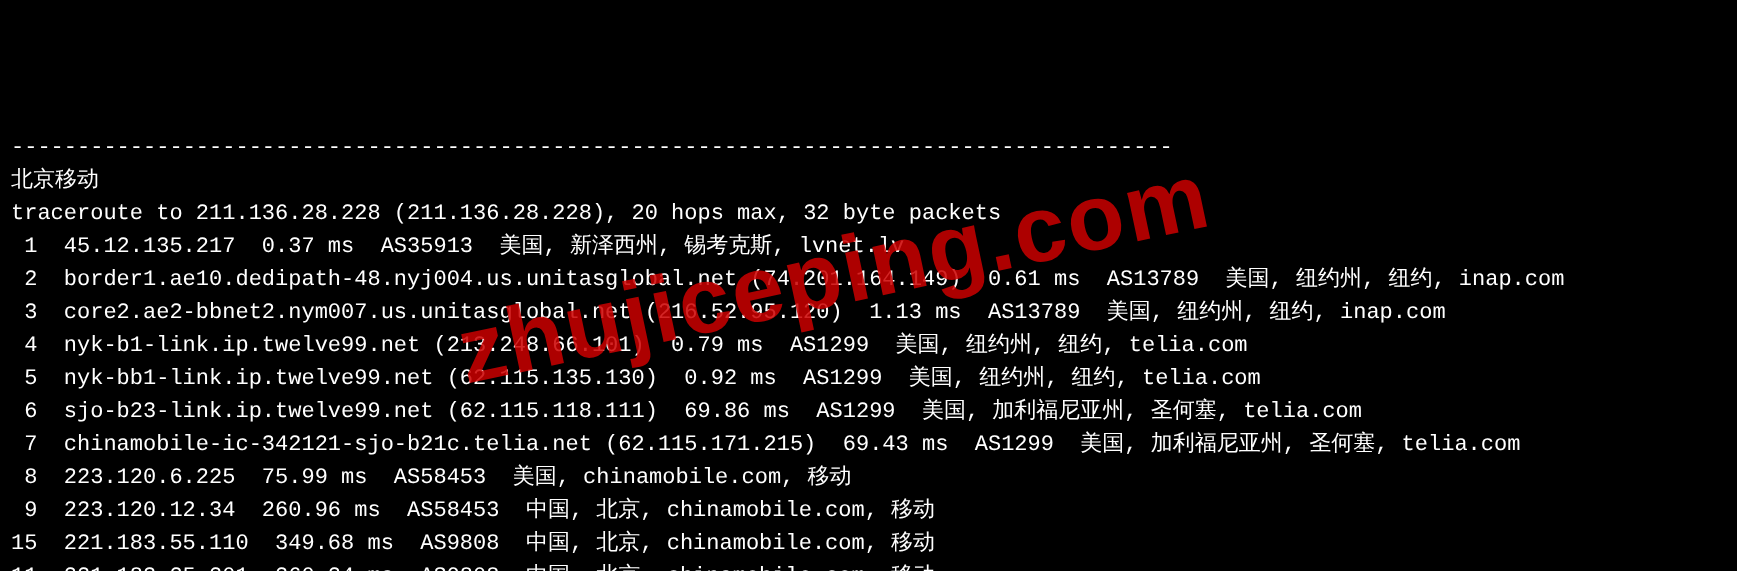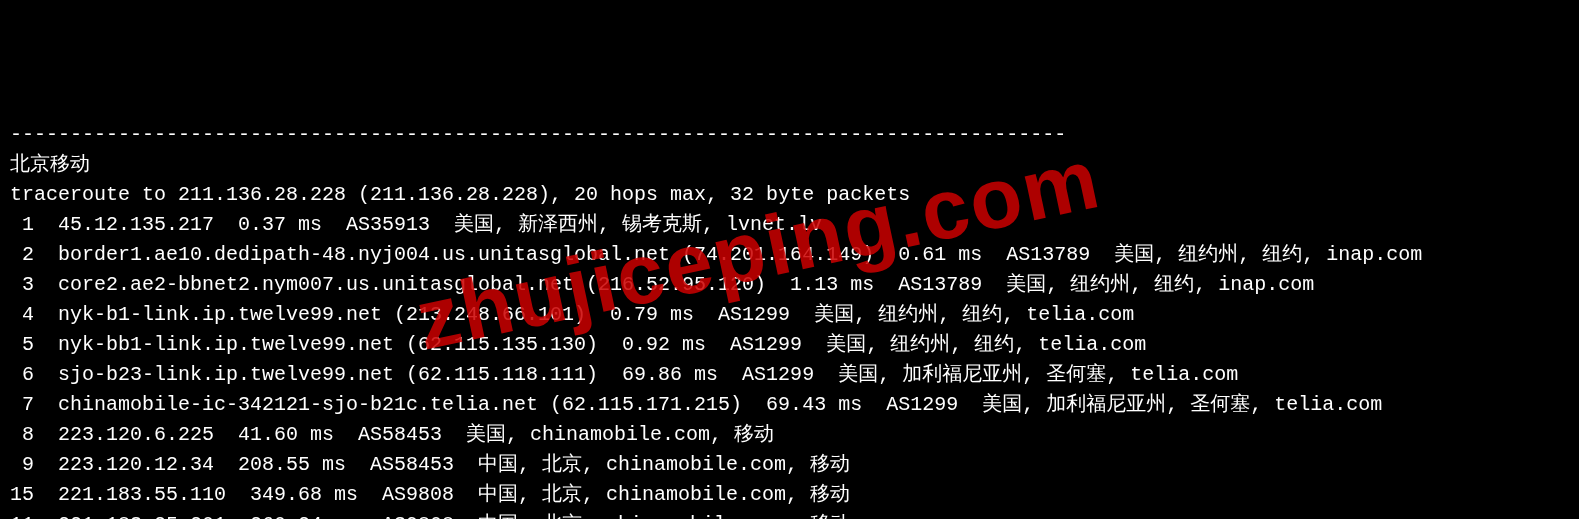--- a/index.html
+++ b/index.html
@@ -62,22 +62,22 @@
 <div class="terminal"><span class="separator">----------------------------------------------------------------------------------------</span>
 <span class="header-line">北京移动</span>
 <span class="trace-line">traceroute to 211.136.28.228 (211.136.28.228), 20 hops max, 32 byte packets</span>
 <span class="trace-line"><span class="hop-num"> 1</span><span>  45.12.135.217  0.37 ms  AS35913  美国, 新泽西州, 锡考克斯, lvnet.lv</span></span>
 <span class="trace-line"><span class="hop-num"> 2</span><span>  border1.ae10.dedipath-48.nyj004.us.unitasglobal.net (74.201.164.149)  0.61 ms  AS13789  美国, 纽约州, 纽约, inap.com</span></span>
 <span class="trace-line"><span class="hop-num"> 3</span><span>  core2.ae2-bbnet2.nym007.us.unitasglobal.net (216.52.95.120)  1.13 ms  AS13789  美国, 纽约州, 纽约, inap.com</span></span>
 <span class="trace-line"><span class="hop-num"> 4</span><span>  nyk-b1-link.ip.twelve99.net (213.248.66.101)  0.79 ms  AS1299  美国, 纽约州, 纽约, telia.com</span></span>
 <span class="trace-line"><span class="hop-num"> 5</span><span>  nyk-bb1-link.ip.twelve99.net (62.115.135.130)  0.92 ms  AS1299  美国, 纽约州, 纽约, telia.com</span></span>
 <span class="trace-line"><span class="hop-num"> 6</span><span>  sjo-b23-link.ip.twelve99.net (62.115.118.111)  69.86 ms  AS1299  美国, 加利福尼亚州, 圣何塞, telia.com</span></span>
 <span class="trace-line"><span class="hop-num"> 7</span><span>  chinamobile-ic-342121-sjo-b21c.telia.net (62.115.171.215)  69.43 ms  AS1299  美国, 加利福尼亚州, 圣何塞, telia.com</span></span>
-<span class="trace-line"><span class="hop-num"> 8</span><span>  223.120.6.225  41.60 ms  AS58453  美国, chinamobile.com, 移动</span></span>
-<span class="trace-line"><span class="hop-num"> 9</span><span>  223.120.12.34  208.55 ms  AS58453  中国, 北京, chinamobile.com, 移动</span></span>
+<span class="trace-line"><span class="hop-num"> 8</span><span>  223.120.6.225  75.99 ms  AS58453  美国, chinamobile.com, 移动</span></span>
+<span class="trace-line"><span class="hop-num"> 9</span><span>  223.120.12.34  260.96 ms  AS58453  中国, 北京, chinamobile.com, 移动</span></span>
 <span class="trace-line"><span class="hop-num">15</span><span>  221.183.55.110  349.68 ms  AS9808  中国, 北京, chinamobile.com, 移动</span></span>
 <span class="trace-line"><span class="hop-num">11</span><span>  221.183.25.201  260.24 ms  AS9808  中国, 北京, chinamobile.com, 移动</span></span>
 
 
 
 </div>
 
 <div class="watermark">zhujiceping.com</div>
 
 

